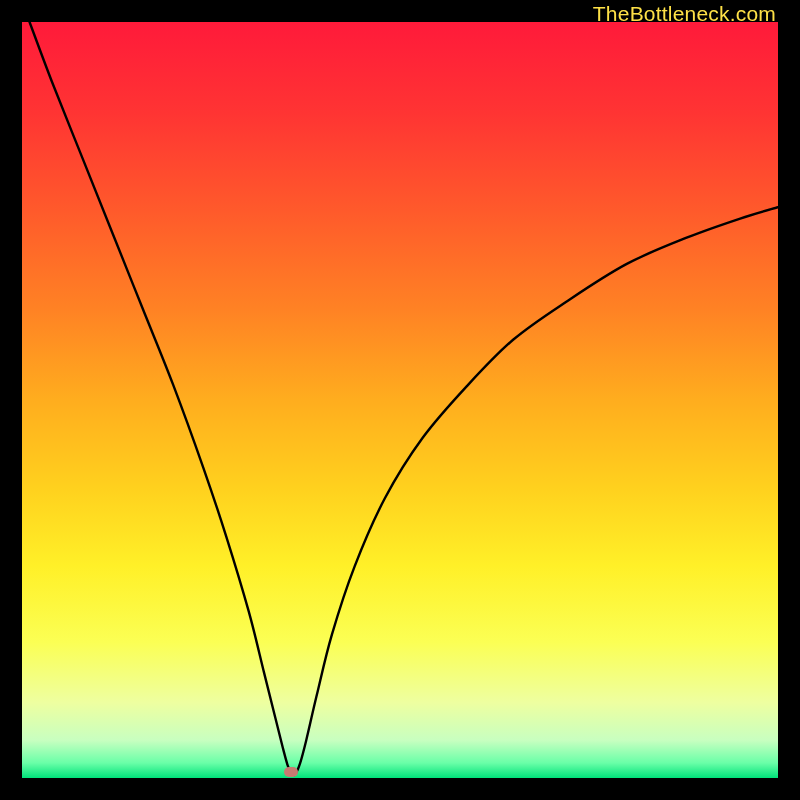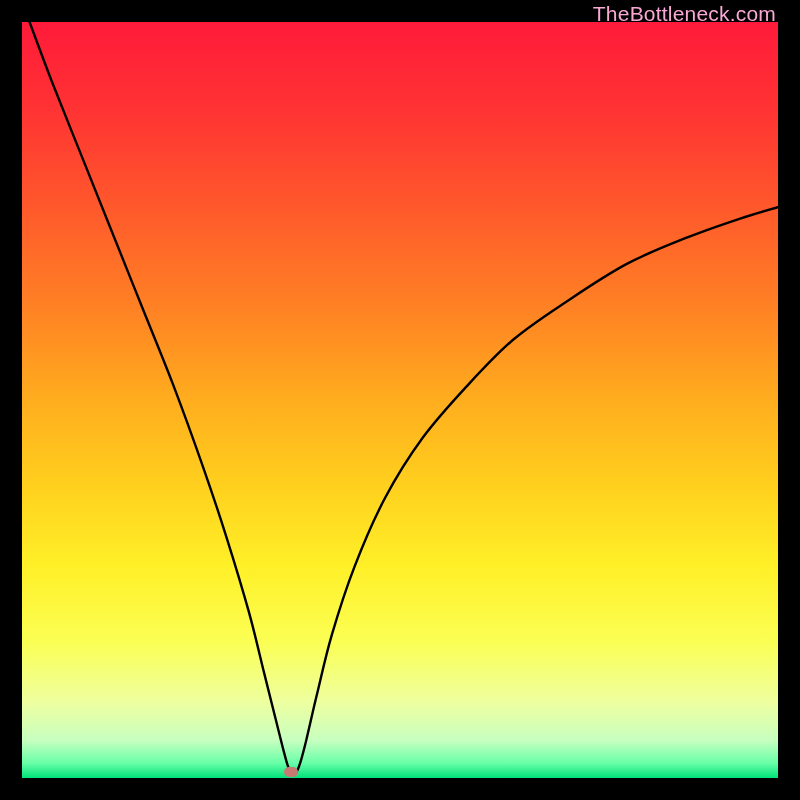--- a/index.html
+++ b/index.html
@@ -23,21 +23,21 @@
     position: absolute;
     left: 0;
     top: 0;
     width: 756px;
     height: 756px;
   }
   .watermark {
     position: absolute;
     top: 2px;
     right: 24px;
-    color: #f9a8d4;
+    color: #fde047;
     font-size: 21px;
     font-weight: 400;
     letter-spacing: 0.2px;
   }
   .marker {
     position: absolute;
     width: 14px;
     height: 10px;
     background: #c77a71;
     border-radius: 5px;

